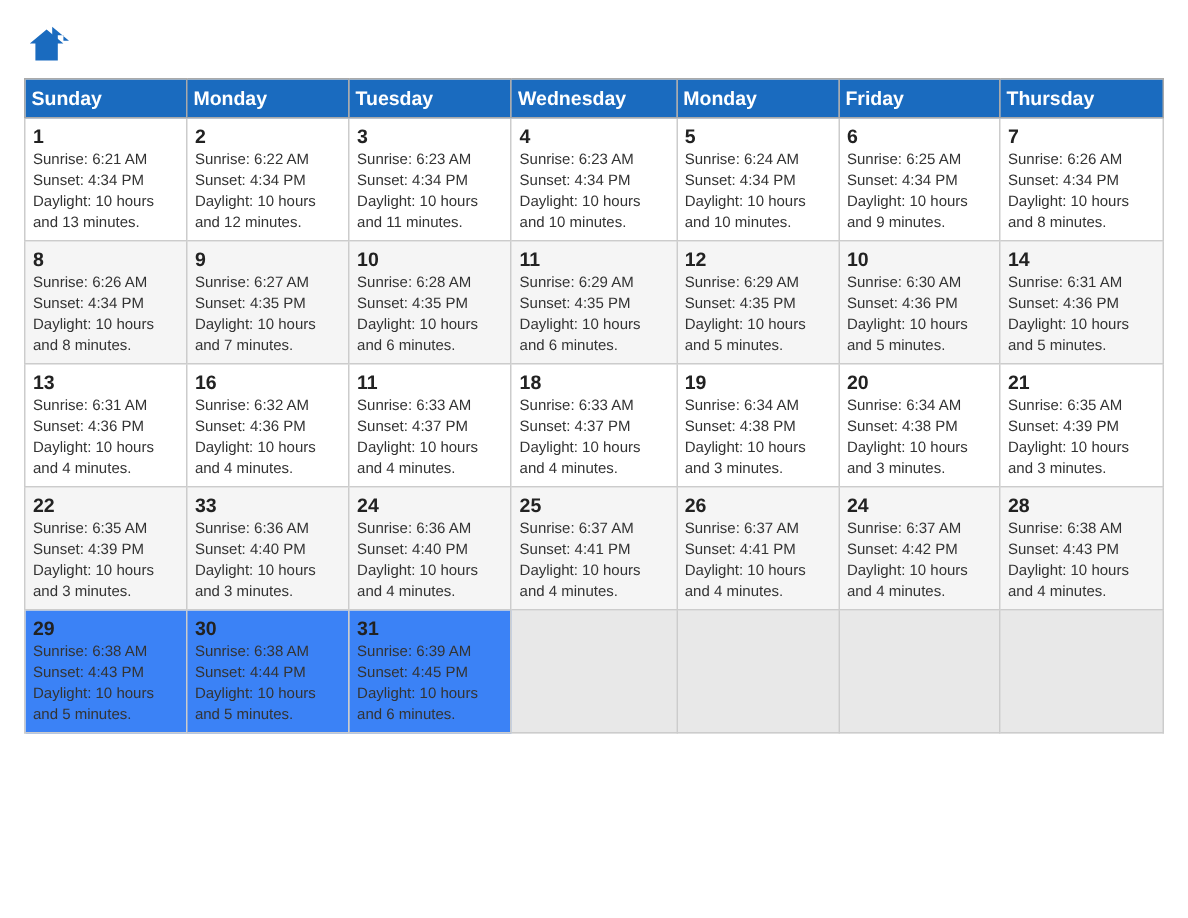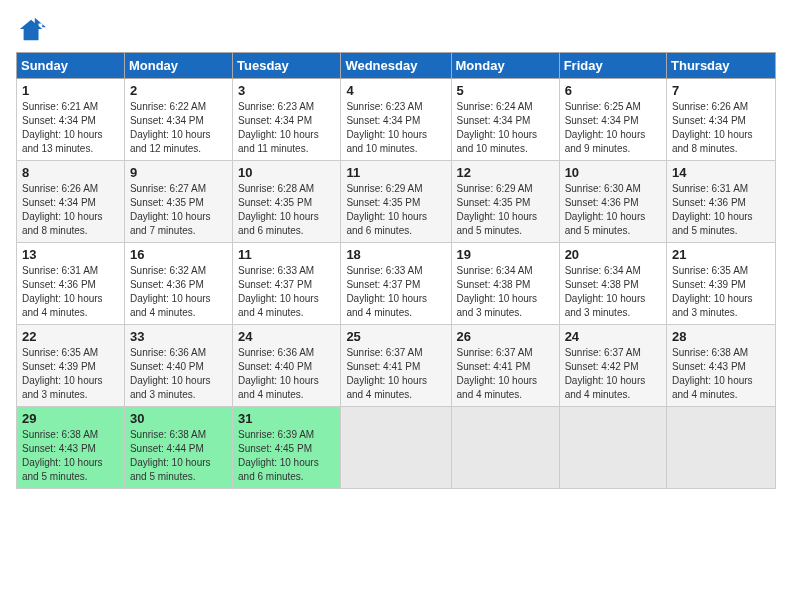--- a/index.html
+++ b/index.html
@@ -77,21 +77,21 @@
     }
     .day-info {
       font-size: 10px;
       color: #333;
       line-height: 1.4;
     }
     .empty-cell {
       background: #e8e8e8 !important;
     }
     .last-row td {
-      background: #86efac;
+      background: #3b82f6;
     }
   </style>
 </head>
 <body>
 
 <div class="header-logo">
   <div class="logo">
     <div style="line-height:1.1;">
       <span class="logo-general"></span><br>
       <span class="logo-blue"></span>

